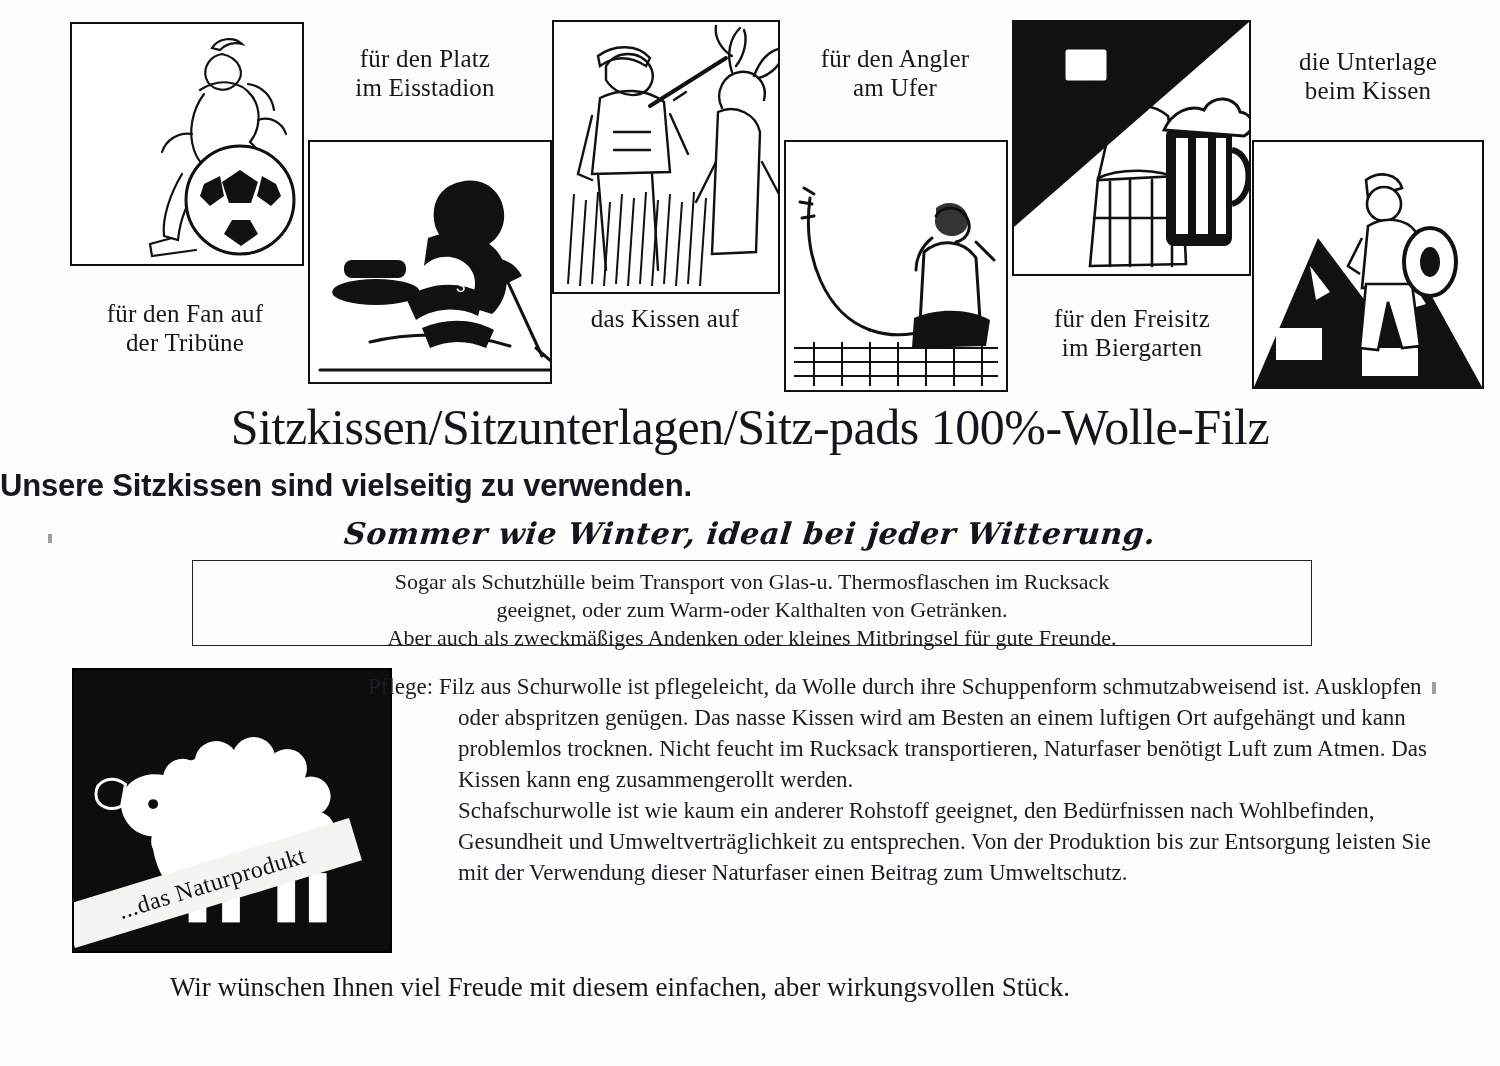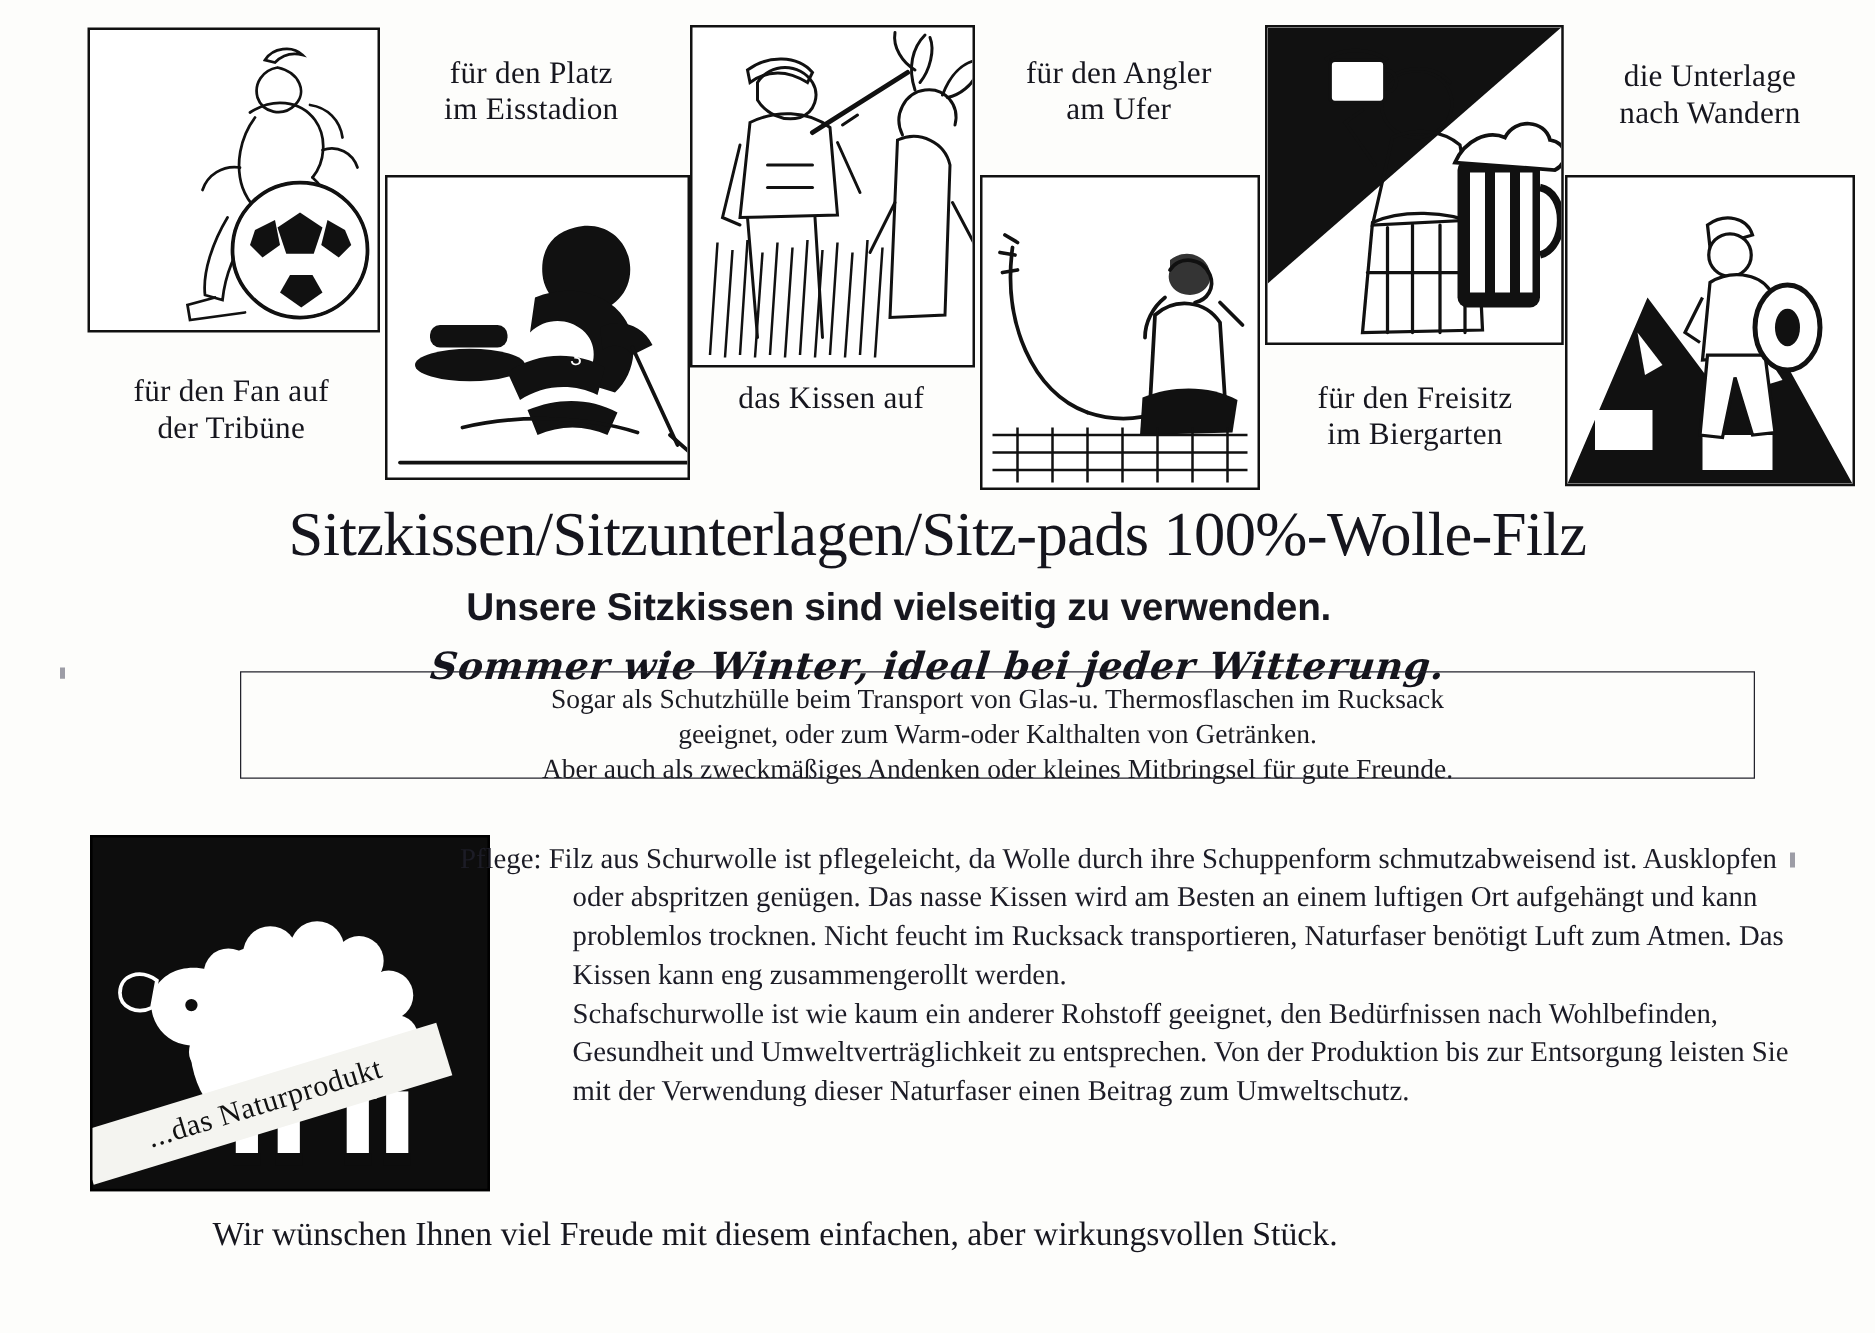--- a/index.html
+++ b/index.html
@@ -81,21 +81,21 @@
     font-size: 50px;
     font-weight: 400;
     letter-spacing: -.5px;
     color: #15151d;
   }
   .subhead {
     position: absolute;
     top: 468px;
     left: 0;
     width: 1438px;
-    text-align: center;
+    text-align: left;
     font-family: "Liberation Sans", sans-serif;
     font-size: 31px;
     font-weight: 700;
     color: #17171f;
     letter-spacing: -.2px;
   }
   .script {
     position: absolute;
     top: 516px;
     left: 0;
@@ -106,23 +106,23 @@
     font-size: 30px;
     font-weight: 700;
     color: #14141c;
     letter-spacing: .6px;
     transform: skewX(-6deg);
   }
 
   
   .note-box {
     position: absolute;
-    top: 537px;
+    top: 560px;
     left: 192px;
-    width: 1212px;
+    width: 1120px;
     height: 86px;
     border: 1.5px solid #23232c;
     box-sizing: border-box;
     padding-top: 7px;
   }
   .note-line {
     text-align: center;
     font-size: 22px;
     line-height: 1.28;
     color: #1b1b23;
@@ -371,21 +371,21 @@
           <path d="M166 98 l18 22"></path>
           <path d="M112 142 l-6 64 l18 2 l10 -48 l14 46 l18 -2 l-8 -62z"></path>
         </g>
 
         <ellipse cx="176" cy="120" rx="26" ry="34" fill="#fff" stroke="#111" stroke-width="4"></ellipse>
         <ellipse cx="176" cy="120" rx="10" ry="15" fill="#111"></ellipse>
       </svg>
     </div>
     <div class="caption" id="c6">
       <div>die Unterlage</div>
-      <div>nach Wandern</div>
+      <div>beim Kissen</div>
     </div>
   </div>
 
   <div class="headline">Sitzkissen/Sitzunterlagen/Sitz-pads 100%-Wolle-Filz</div>
   <div class="subhead">Unsere Sitzkissen sind vielseitig zu verwenden.</div>
   <div class="script">Sommer wie Winter, ideal bei jeder Witterung.</div>
 
   <div class="note-box">
     <div class="note-line">Sogar als Schutzhülle beim Transport von Glas-u. Thermosflaschen im Rucksack</div>
     <div class="note-line">geeignet, oder zum Warm-oder Kalthalten von Getränken.</div>

